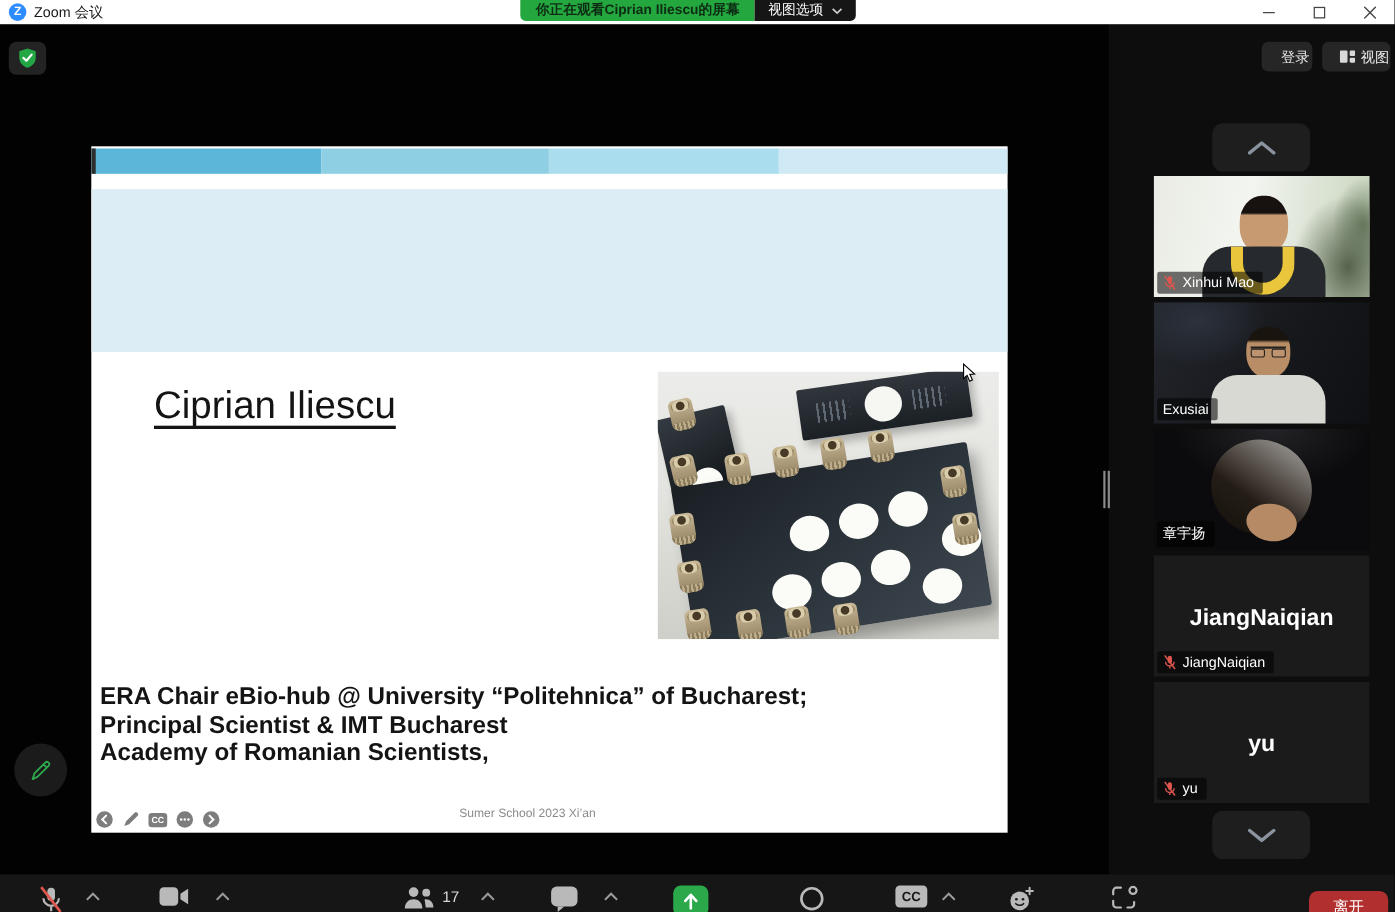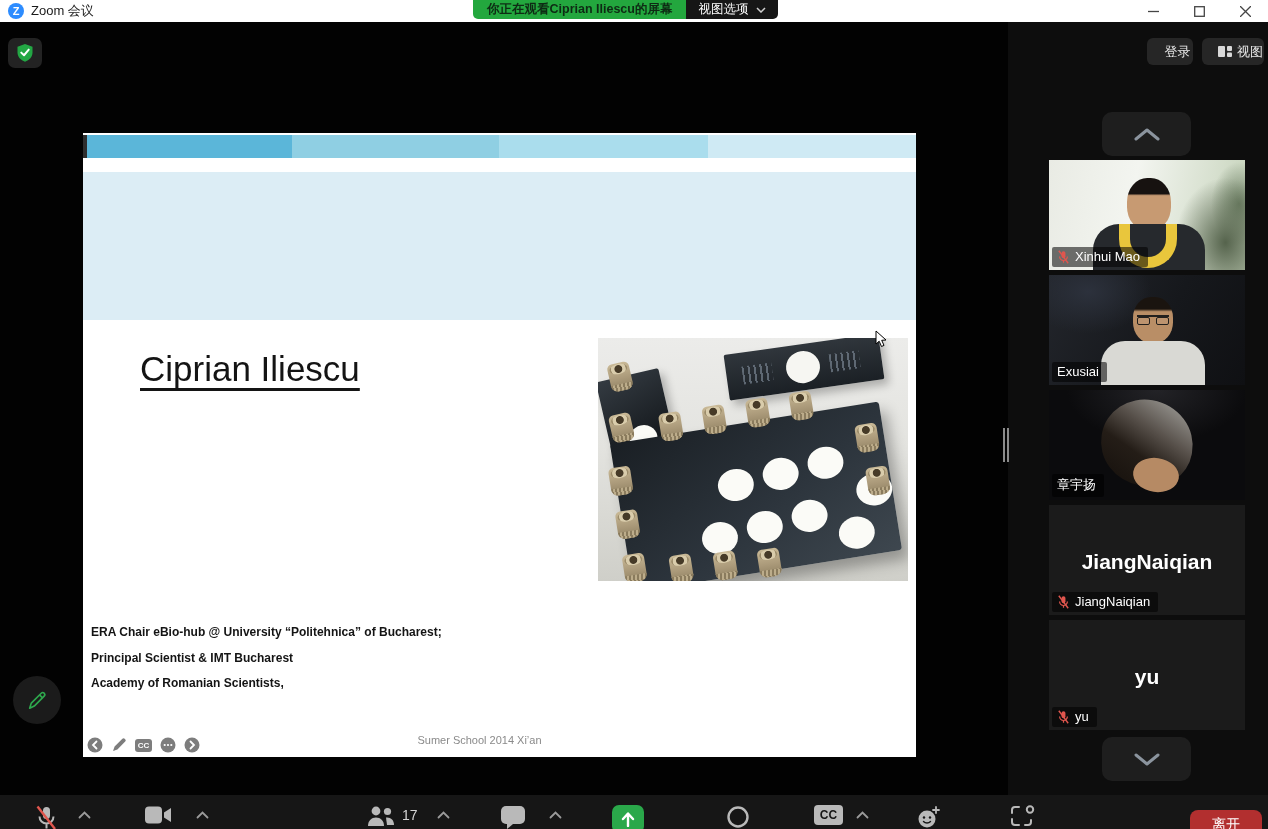--- a/index.html
+++ b/index.html
@@ -26,21 +26,21 @@
   #view-btn  { left:1202px; width:62px; }
 
   
   #slide { position:absolute; left:83px; top:133px; width:833px; height:624px; background:#ffffff; overflow:hidden; }
   .stripes { position:absolute; left:0; top:2px; width:833px; height:23px; display:flex; }
   .stripe-accent { position:absolute; left:0; top:2px; width:4px; height:23px; background:#2e2e2e; z-index:2; }
   .stripe { height:23px; }
   .title-band { position:absolute; left:0; top:39px; width:833px; height:148px; background:#dcedf5; }
   .slide-title { position:absolute; left:0; top:84px; width:833px; text-align:center; font-size:44px; color:#141414; letter-spacing:-1px; }
   .presenter { position:absolute; left:57px; top:216px; font-size:35px; color:#141414; text-decoration:underline; text-underline-offset:7px; }
-  .affiliation { position:absolute; left:8px; top:487px; font-size:12px; font-weight:600; color:#141414; line-height:25.5px; }
+  .affiliation { position:absolute; left:8px; top:487px; font-size:22px; font-weight:600; color:#141414; line-height:25.5px; }
   .slide-footer-text { position:absolute; left:0; top:601px; width:793px; text-align:center; font-size:11px; color:#8a8a8a; }
   .slide-nav { position:absolute; left:4px; top:604px; display:flex; align-items:center; gap:8px; }
   .nav-cc { width:17px; height:13px; background:#7d7d7d; border-radius:3px; color:#fff; font-size:8px; font-weight:bold; display:flex; align-items:center; justify-content:center; }
 
   
   .photo { position:absolute; left:515px; top:205px; width:310px; height:243px; background:linear-gradient(180deg,#ecECEA 0%,#e3e3df 45%,#cfcfc9 100%); overflow:hidden; }
   .chip { position:absolute; left:128px; top:6px; width:156px; height:46px; background:linear-gradient(180deg,#30363c,#1b2025); transform:rotate(-8deg); border-radius:2px; box-shadow:4px 6px 8px rgba(0,0,0,.25); }
   .chip .big-hole { position:absolute; left:60px; top:7px; width:34px; height:32px; border-radius:50%; background:#f6f6f2; }
   .serp { position:absolute; top:14px; width:30px; height:18px; background:repeating-linear-gradient(90deg,#6d7884 0 2px,transparent 2px 6px); opacity:.8; }
   .plate-small { position:absolute; left:8px; top:36px; width:64px; height:98px; background:linear-gradient(160deg,#343b42,#15191d 70%); transform:rotate(-13deg); border-radius:2px; box-shadow:4px 6px 8px rgba(0,0,0,.25); }
@@ -191,21 +191,21 @@
         <div class="hole" style="left:212px;top:110px;"></div>
       </div>
     </div>
 
     <div class="affiliation">
       <div>ERA Chair eBio-hub @ University “Politehnica” of Bucharest;</div>
       <div>Principal Scientist &amp; IMT Bucharest</div>
       <div>Academy of Romanian Scientists,</div>
     </div>
 
-    <div class="slide-footer-text">Sumer School 2014 Xi’an</div>
+    <div class="slide-footer-text">Sumer School 2023 Xi’an</div>
 
     <div class="slide-nav">
       <svg width="16" height="16" viewBox="0 0 16 16">
           <circle cx="8" cy="8" r="7.5" fill="#7d7d7d"></circle>
           <polyline points="9.5,4.5 6,8 9.5,11.5" fill="none" stroke="#fff" stroke-width="1.8" stroke-linecap="round"></polyline>
         </svg>
       <svg width="16" height="16" viewBox="0 0 16 16">
           <path d="M2,14 l1.6-4.4 L11.4,1.8 a1.6,1.6 0 0 1 2.3,0 l0.5,0.5 a1.6,1.6 0 0 1 0,2.3 L6.4,12.4 Z" fill="#7d7d7d"></path>
         </svg>
       <span class="nav-cc">CC</span>

